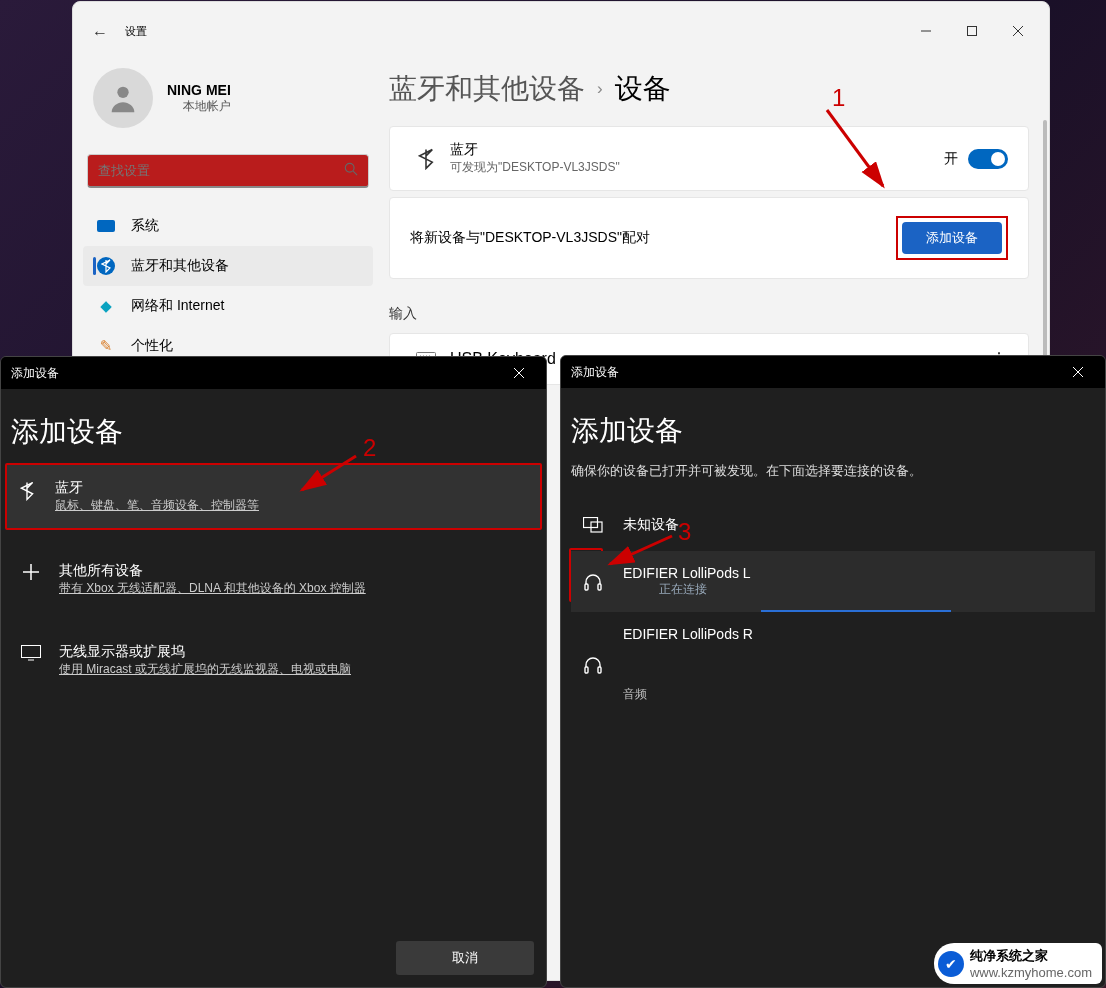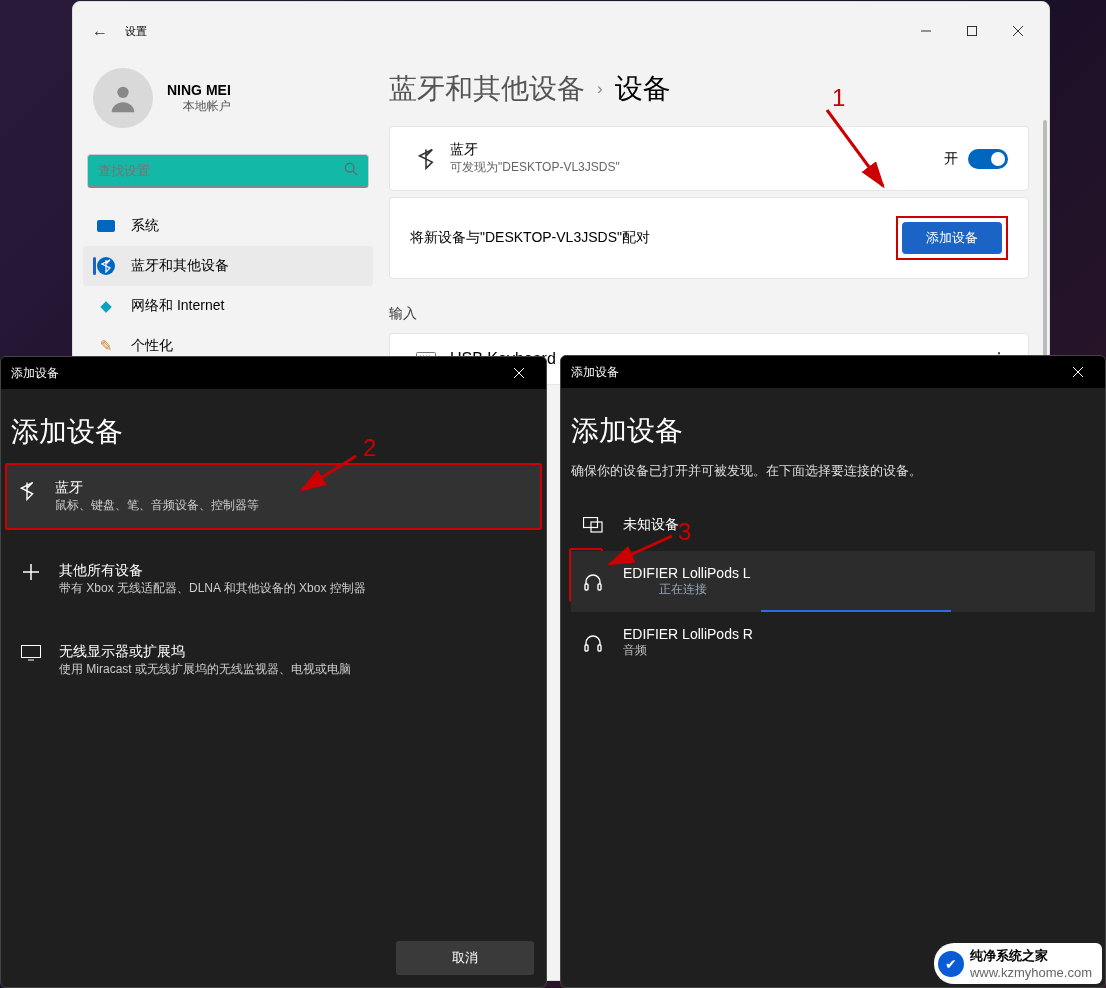--- a/index.html
+++ b/index.html
@@ -15,21 +15,21 @@
   .win-btn svg { width: 10px; height: 10px; }
 
   .body-area { display: flex; height: calc(100% - 58px); }
   .sidebar { width: 310px; padding: 0 10px; }
   .user-block { display: flex; align-items: center; padding: 8px 10px 20px; text-align: right; }
   .avatar { width: 60px; height: 60px; border-radius: 50%; background: #d9d9d9; display: flex; align-items: center; justify-content: center; }
   .avatar svg { width: 34px; height: 34px; fill: #888; }
   .user-text { margin-left: 14px; }
   .user-name { font-size: 14px; font-weight: 600; }
   .user-sub { font-size: 12px; color: #555; }
-  .search-box { margin: 6px 4px 18px; height: 34px; background: #14b8a6; border: 1px solid #ccc; border-bottom: 2px solid #888; border-radius: 4px; display: flex; align-items: center; padding: 0 10px; }
+  .search-box { margin: 6px 4px 18px; height: 34px; background: #b91c1c; border: 1px solid #ccc; border-bottom: 2px solid #888; border-radius: 4px; display: flex; align-items: center; padding: 0 10px; }
   .search-box input { border: none; outline: none; flex: 1; font-size: 13px; background: transparent; }
   .nav-item { height: 40px; display: flex; align-items: center; padding: 0 14px; border-radius: 4px; cursor: pointer; font-size: 14px; gap: 16px; }
   .nav-item.active { background: #eaeaea; }
   .nav-item.active::before { content:""; position:absolute; left:10px; width:3px; height:18px; background:#1b63c4; border-radius:2px; }
   .nav-item .ni { width:18px; height:18px; display:flex; align-items:center; justify-content:center; }
   .ni-sys { width:18px;height:12px;background:#0067c0;border-radius:2px; }
   .ni-bt { width:18px;height:18px;background:#0067c0;border-radius:50%;display:flex;align-items:center;justify-content:center;color:#fff;font-size:11px; }
   .ni-net { color:#0aa2c0;font-size:15px; }
   .ni-pers { color:#d97e2a;font-size:15px; }
 
@@ -67,33 +67,33 @@
   .dlg-titlebar { height:32px; display:flex; align-items:center; padding:0 10px; background:#000; }
   .dlg-title-sm { font-size:12px; }
   .dlg-close { margin-left:auto; width:34px; height:28px; display:flex; align-items:center; justify-content:center; cursor:pointer; }
   .dlg-body { padding: 24px 10px 0; }
   .dlg-h1 { font-size: 28px; font-weight: 400; margin-bottom: 12px; }
   .dlg-sub { font-size: 13px; color: #ddd; margin-bottom: 22px; }
   .opt { display:flex; align-items:flex-start; gap:16px; padding:14px 8px; cursor:pointer; }
   .opt.hl { background:#323232; }
   .opt-ic { width:24px; display:flex; justify-content:center; padding-top:2px; color:#fff; }
   .opt-t { font-size:14px; }
-  .opt-d { font-size:12px; color:#ccc; }
+  .opt-d { font-size:12px; color:#ccc;text-decoration:underline; }
   .hl-border { border:2px solid #c00; border-radius:2px; }
   .dlg-footer { position:absolute; bottom:12px; right:12px; left:0; display:flex; justify-content:flex-end; }
   .dlg1-footer { justify-content:center; }
   .cancel-btn { background:#3a3a3a; color:#fff; border:none; border-radius:3px; padding:8px 56px; font-size:13px; cursor:pointer; }
   .dialog2 .cancel-btn { padding:8px 42px; }
 
   .dev-item { display:flex; align-items:center; gap:18px; padding:14px 10px; cursor:pointer; }
   .dev-item.connecting { background:#2c2c2c; position:relative; }
   .dev-ic { width:24px; display:flex; justify-content:center; }
   .dev-t { font-size:14px; }
   .dev-s { font-size:12px; color:#9ab;margin-left:36px; }
-  .dev-s2 { font-size:12px; color:#bbb; }
+  .dev-s2 { font-size:12px; color:#bbb;margin-top:44px; }
   .progress { position:absolute; bottom:0; left:190px; width:190px; height:2px; background:#2a6fd6; }
 
   
   .wm { position:absolute; right:4px; bottom:4px; display:flex; align-items:center; gap:6px; background:#fff; border-radius:20px 6px 6px 20px; padding:4px 10px 4px 4px; font-size:11px; }
   .wm-ic { width:26px; height:26px; border-radius:50%; background:#0a5cd6; display:flex; align-items:center; justify-content:center; color:#fff; font-size:14px; }
   .wm-t b { font-size:13px; }
   .wm-t span { font-size:13px; color:#666; display:block; }
 </style>
 </head>
 <body>

